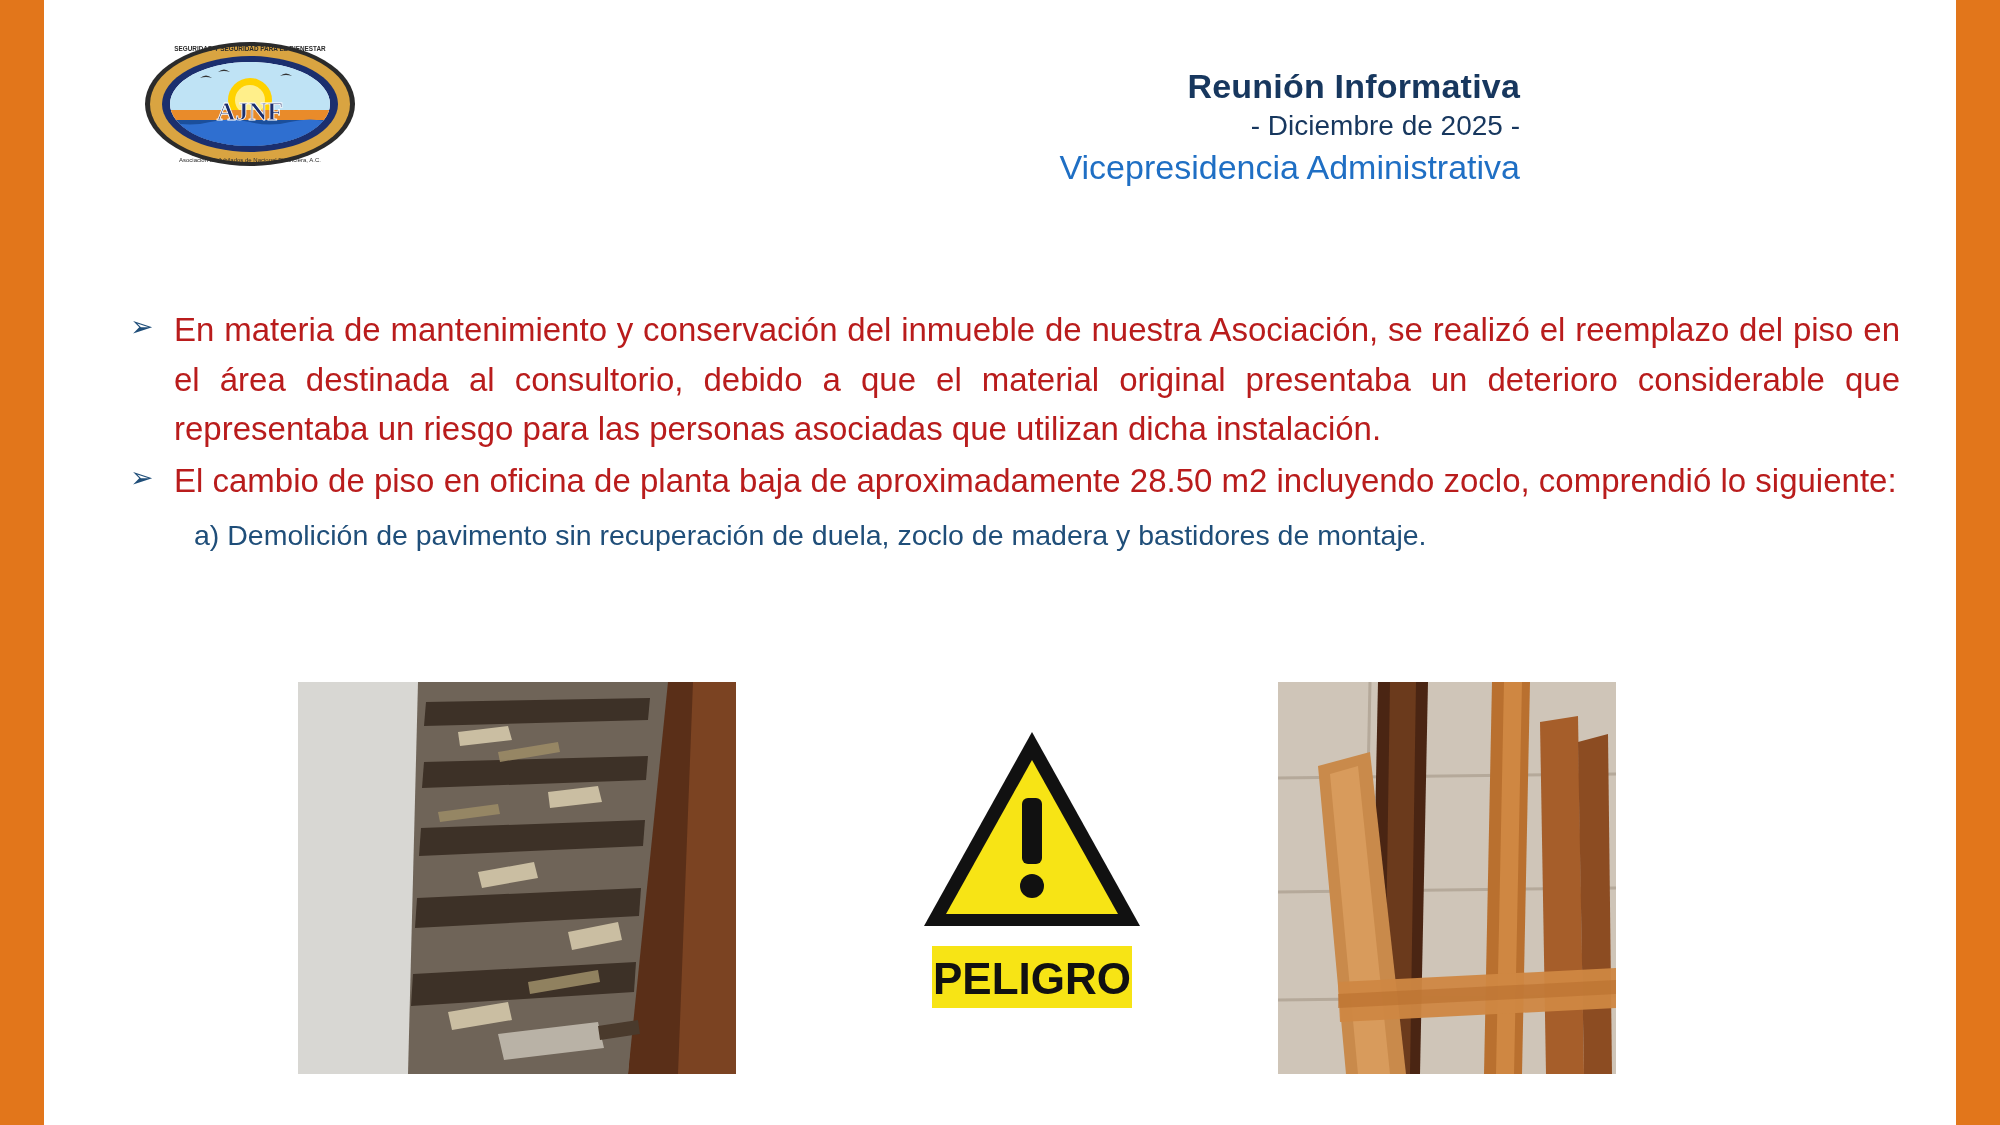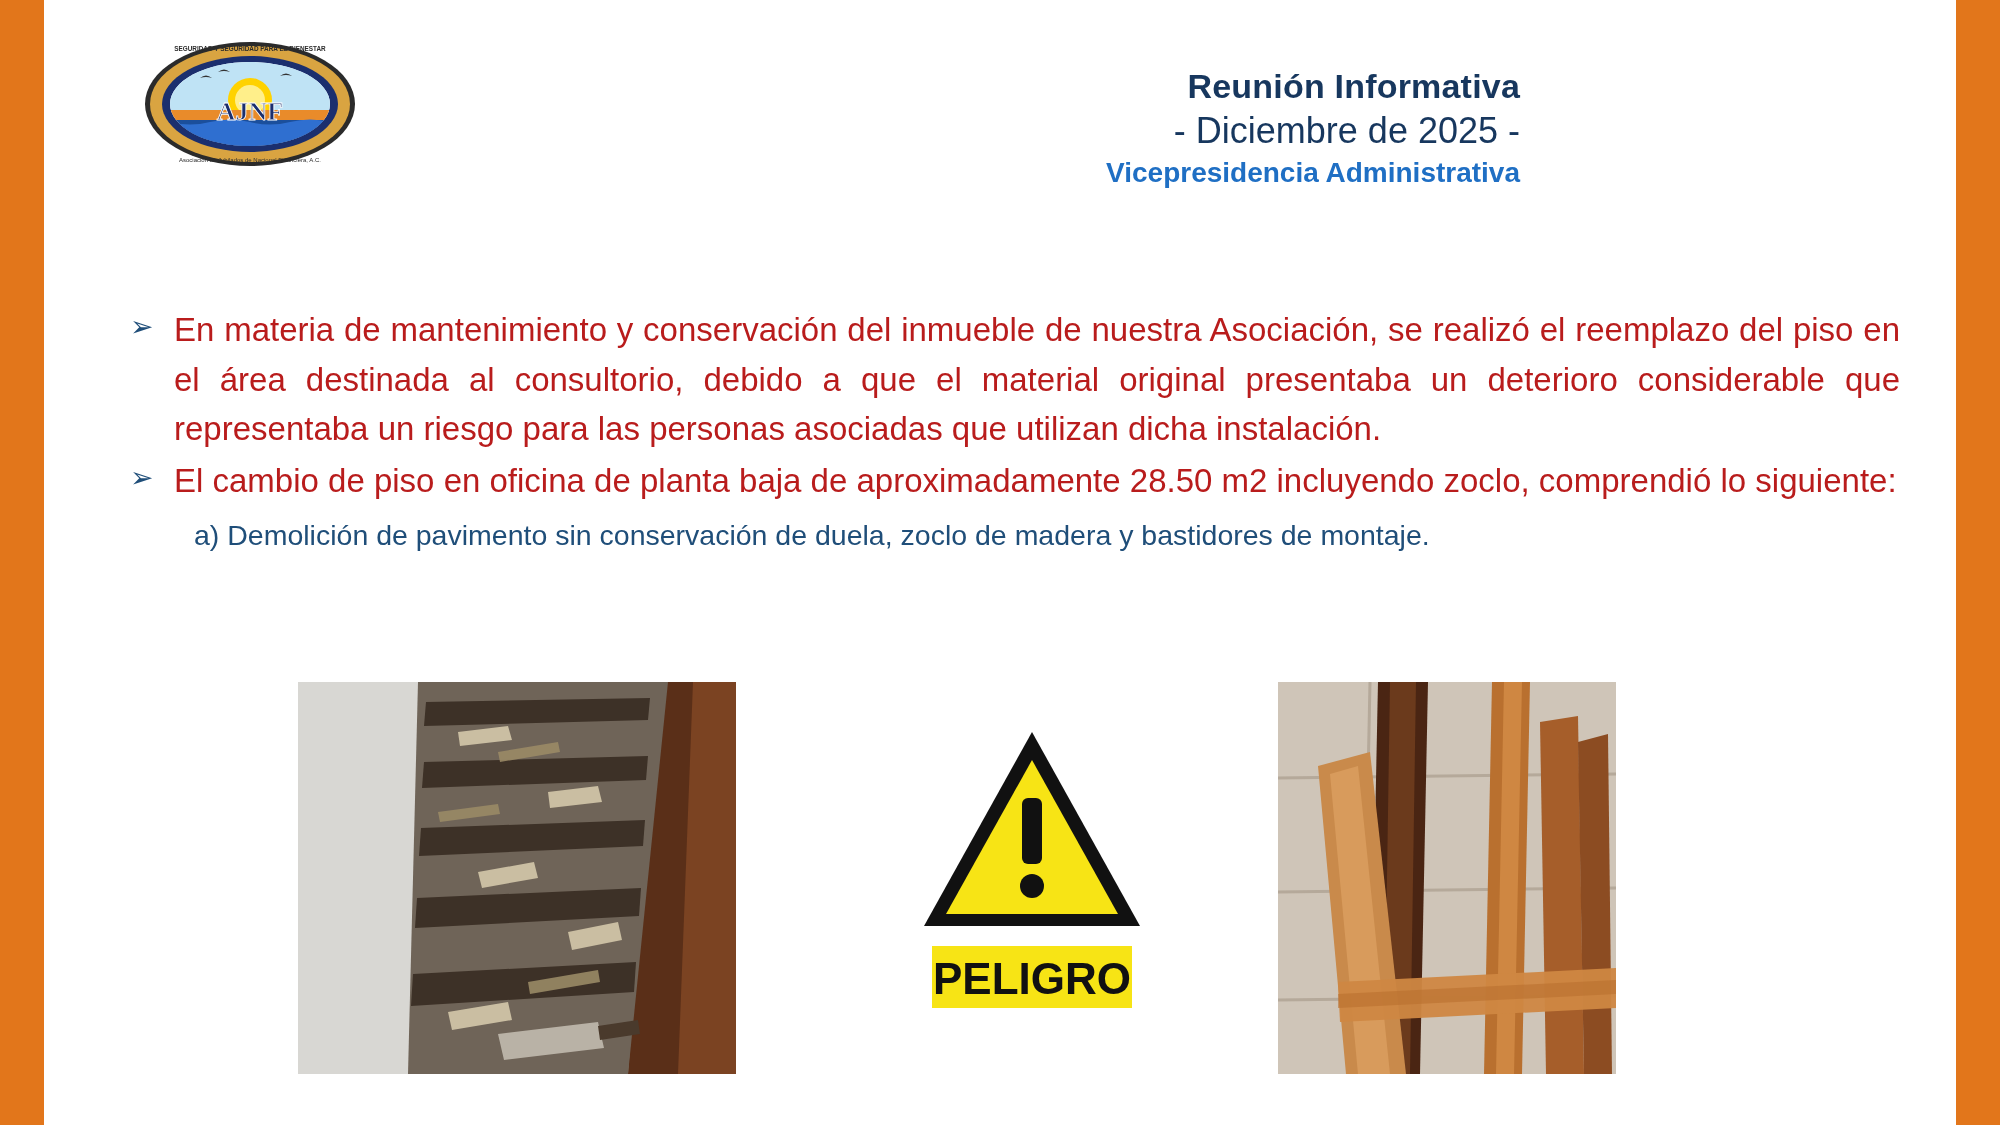--- a/index.html
+++ b/index.html
@@ -50,27 +50,27 @@
     text-align: right;
     line-height: 1.30;
   }
   .title-line1 {
     font-size: 34px;
     font-weight: bold;
     color: #17375E;
     letter-spacing: 0.2px;
   }
   .title-line2 {
-    font-size: 36px;
+    font-size: 28px;
     font-weight: normal;
     color: #17375E;
   }
   .title-line3 {
-    font-size: 28px;
-    font-weight: bold;
+    font-size: 34px;
+    font-weight: normal;
     color: #1F6FC4;
   }
 
   
   .body-block {
     position: absolute;
     left: 130px;
     top: 305px;
     width: 1770px;
     color: #1F4E79;
@@ -185,21 +185,21 @@
     <div class="bullet-row">
       <div class="bullet-marker">➢</div>
       <div class="bullet-text">En materia de mantenimiento y conservación del inmueble de nuestra Asociación, se realizó el reemplazo del piso en el área destinada al consultorio, debido a que el material original presentaba un deterioro considerable que representaba un riesgo para las personas asociadas que utilizan dicha instalación.</div>
     </div>
 
     <div class="bullet-row">
       <div class="bullet-marker">➢</div>
       <div class="bullet-text">El cambio de piso en oficina de planta baja de aproximadamente 28.50 m2 incluyendo zoclo, comprendió lo siguiente:</div>
     </div>
 
-    <div class="sub-item">a) Demolición de pavimento sin conservación de duela, zoclo de madera y bastidores de montaje.</div>
+    <div class="sub-item">a) Demolición de pavimento sin recuperación de duela, zoclo de madera y bastidores de montaje.</div>
   </div>
 
   <div class="images-row">
 
     <div class="photo photo-floor">
       <svg viewBox="0 0 438 392" preserveAspectRatio="none" aria-hidden="true">
         <rect width="438" height="392" fill="#8d8376"></rect>
 
         <polygon points="0,0 150,0 120,392 0,392" fill="#d8d7d3"></polygon>
 

